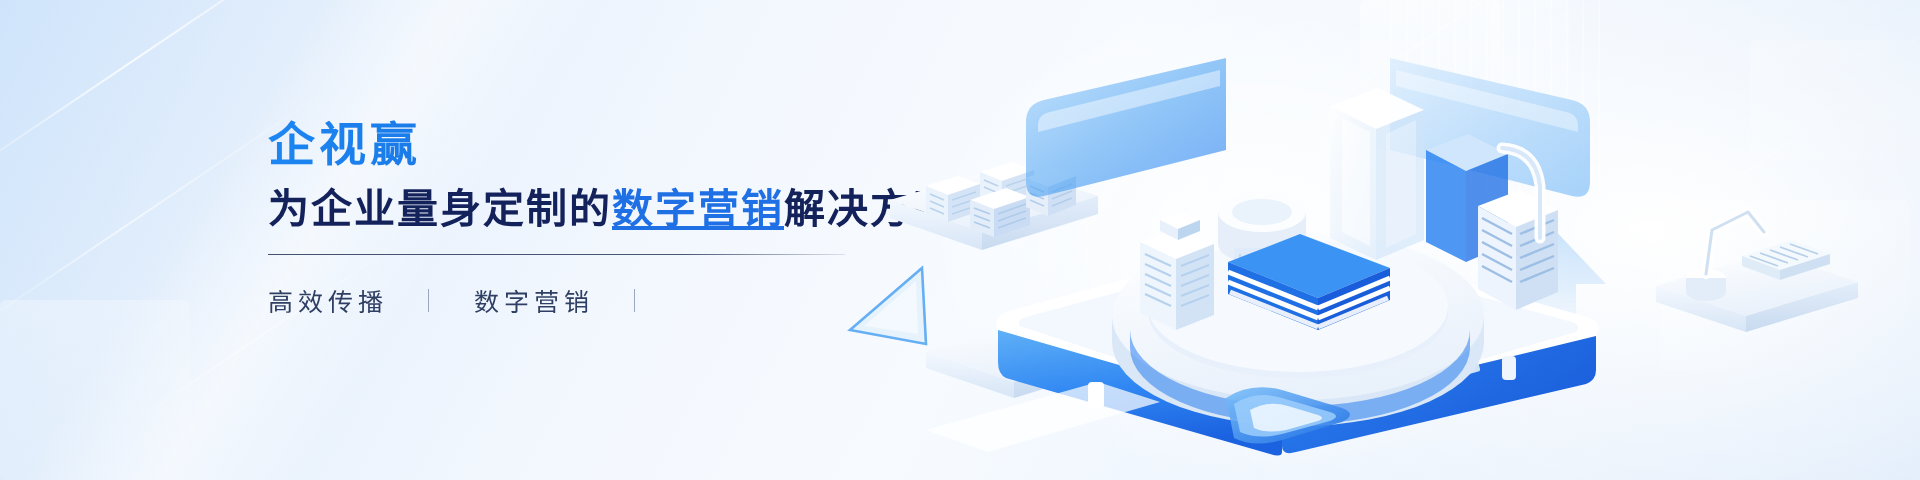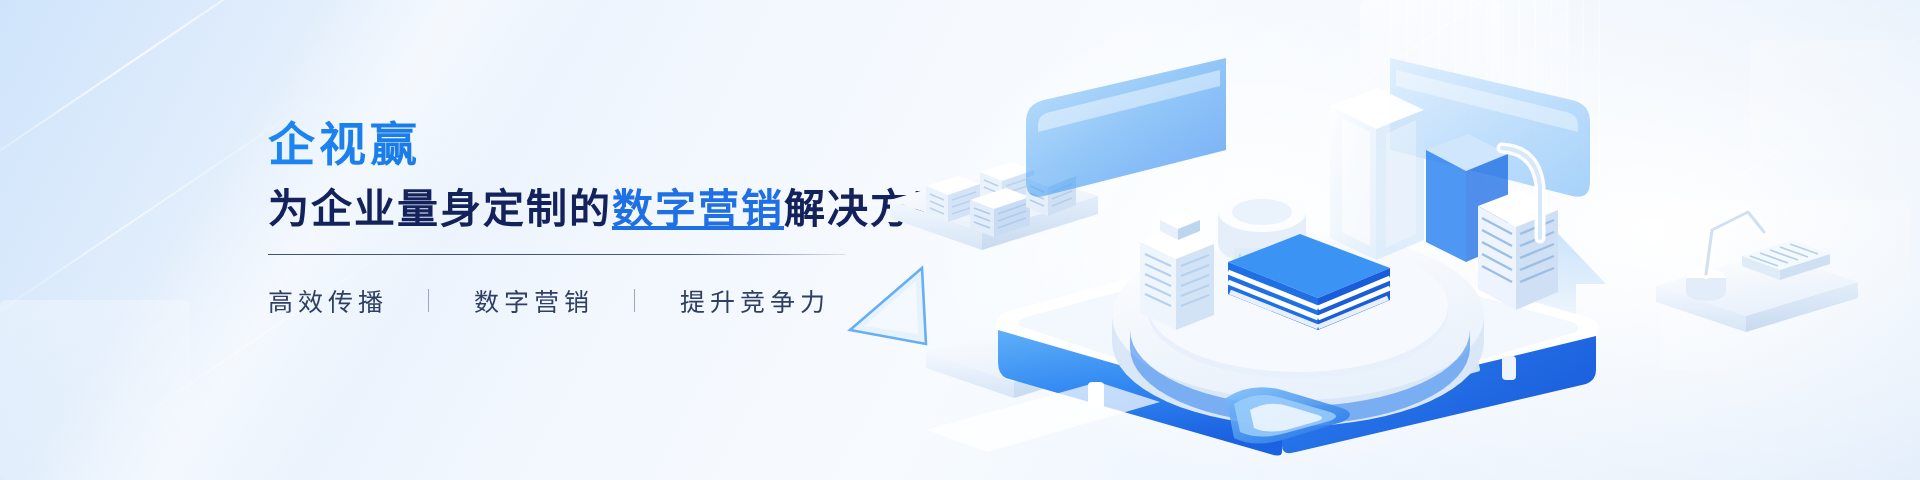--- a/index.html
+++ b/index.html
@@ -177,21 +177,20 @@
       <span>为企业量身定制的</span><span class="accent">数字营销</span><span>解决方案</span>
     </div>
 
     <div class="divider"></div>
 
     <div class="tagline">
       <span>高效传播</span>
       <span class="sep"></span>
       <span>数字营销</span>
       <span class="sep"></span>
-      <span>提升竞争力</span>
     </div>
   </div>
 
   <div class="art">
     <svg width="1090" height="480" viewBox="0 0 1090 480">
       <defs>
         <linearGradient id="glassBlue" x1="0" y1="0" x2="1" y2="1">
           <stop offset="0%" stop-color="#a9d6fb" stop-opacity=".95"></stop>
           <stop offset="55%" stop-color="#4fa3f3" stop-opacity=".88"></stop>
           <stop offset="100%" stop-color="#2b7ff0" stop-opacity=".9"></stop>

